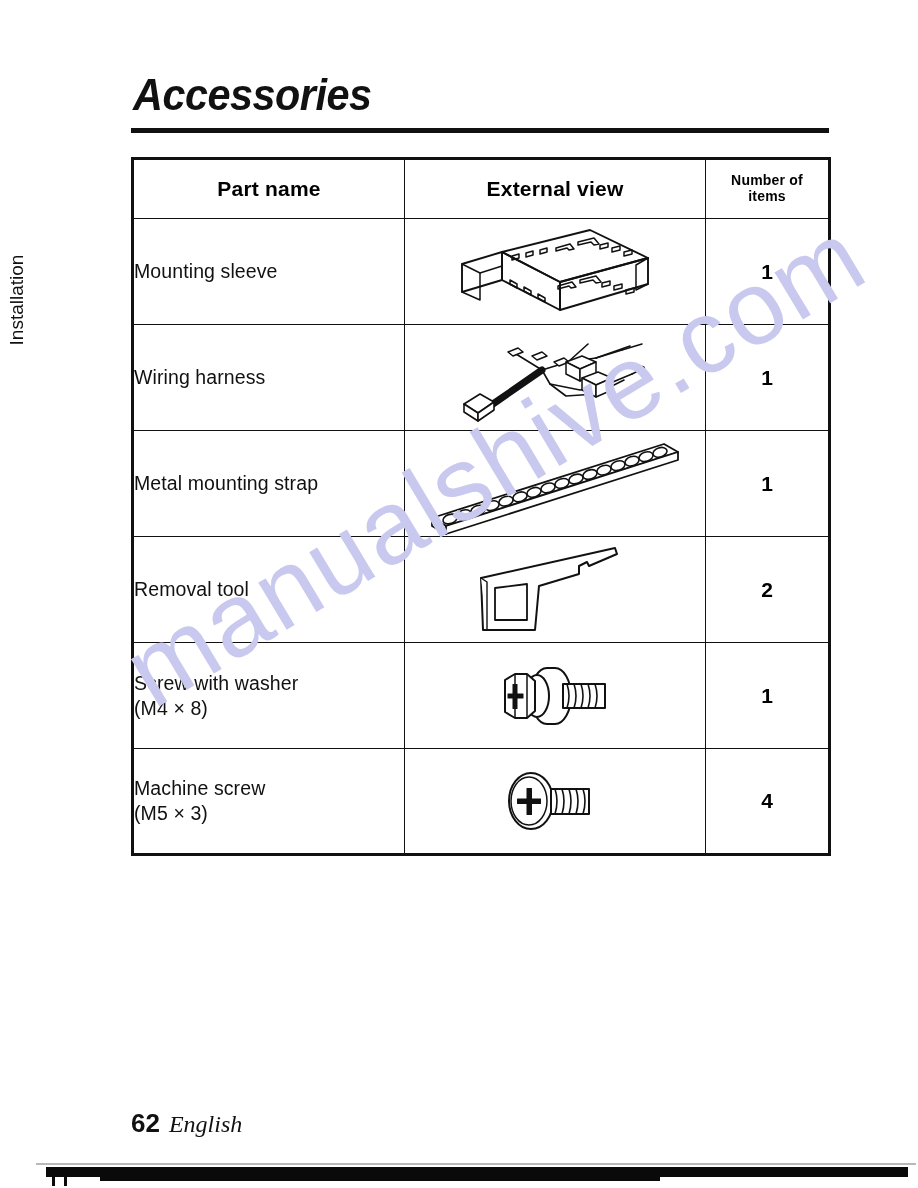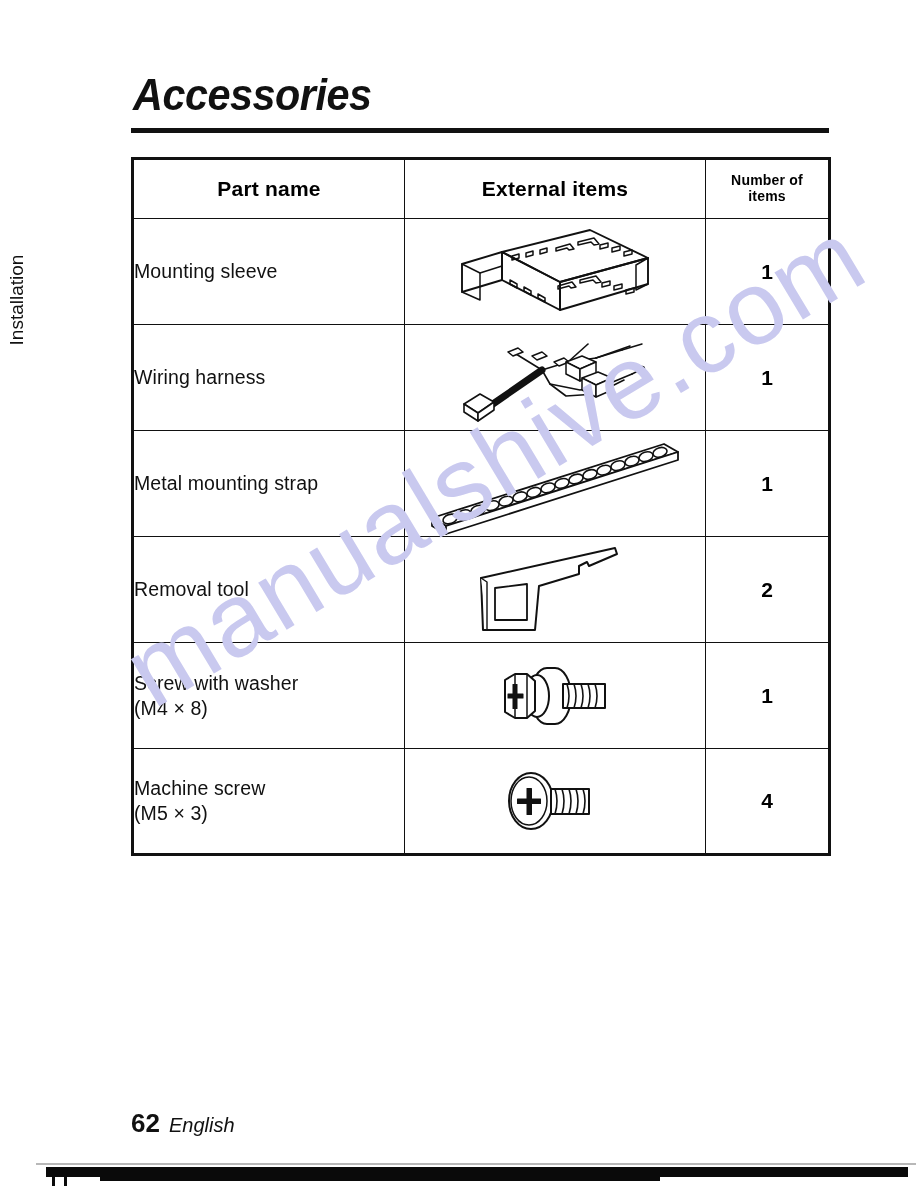--- a/index.html
+++ b/index.html
@@ -155,21 +155,22 @@
     color: #111;
     white-space: nowrap;
   }
   #footer .pg {
     font-weight: bold;
     font-size: 26px;
     margin-right: 9px;
   }
   #footer .lang {
     font-style: italic;
-    font-size: 20px;
+    font-size: 24px;
+    font-family: Liberation Serif, serif;
   }
 
   
   #scan-line-thin {
     position: absolute;
     left: 36px;
     top: 1163px;
     width: 880px;
     height: 2px;
     background: #b8b8b8;
@@ -223,21 +224,21 @@
 
   <table id="acc-table">
     <colgroup>
       <col class="col-part">
       <col class="col-view">
       <col class="col-num">
     </colgroup>
     <thead>
       <tr>
         <th class="hdr-part">Part name</th>
-        <th class="hdr-view">External items</th>
+        <th class="hdr-view">External view</th>
         <th class="hdr-num">
           <span class="l1">Number of</span>
           <span class="l2">items</span>
         </th>
       </tr>
     </thead>
     <tbody>
 
       <tr>
         <td class="part-cell">

